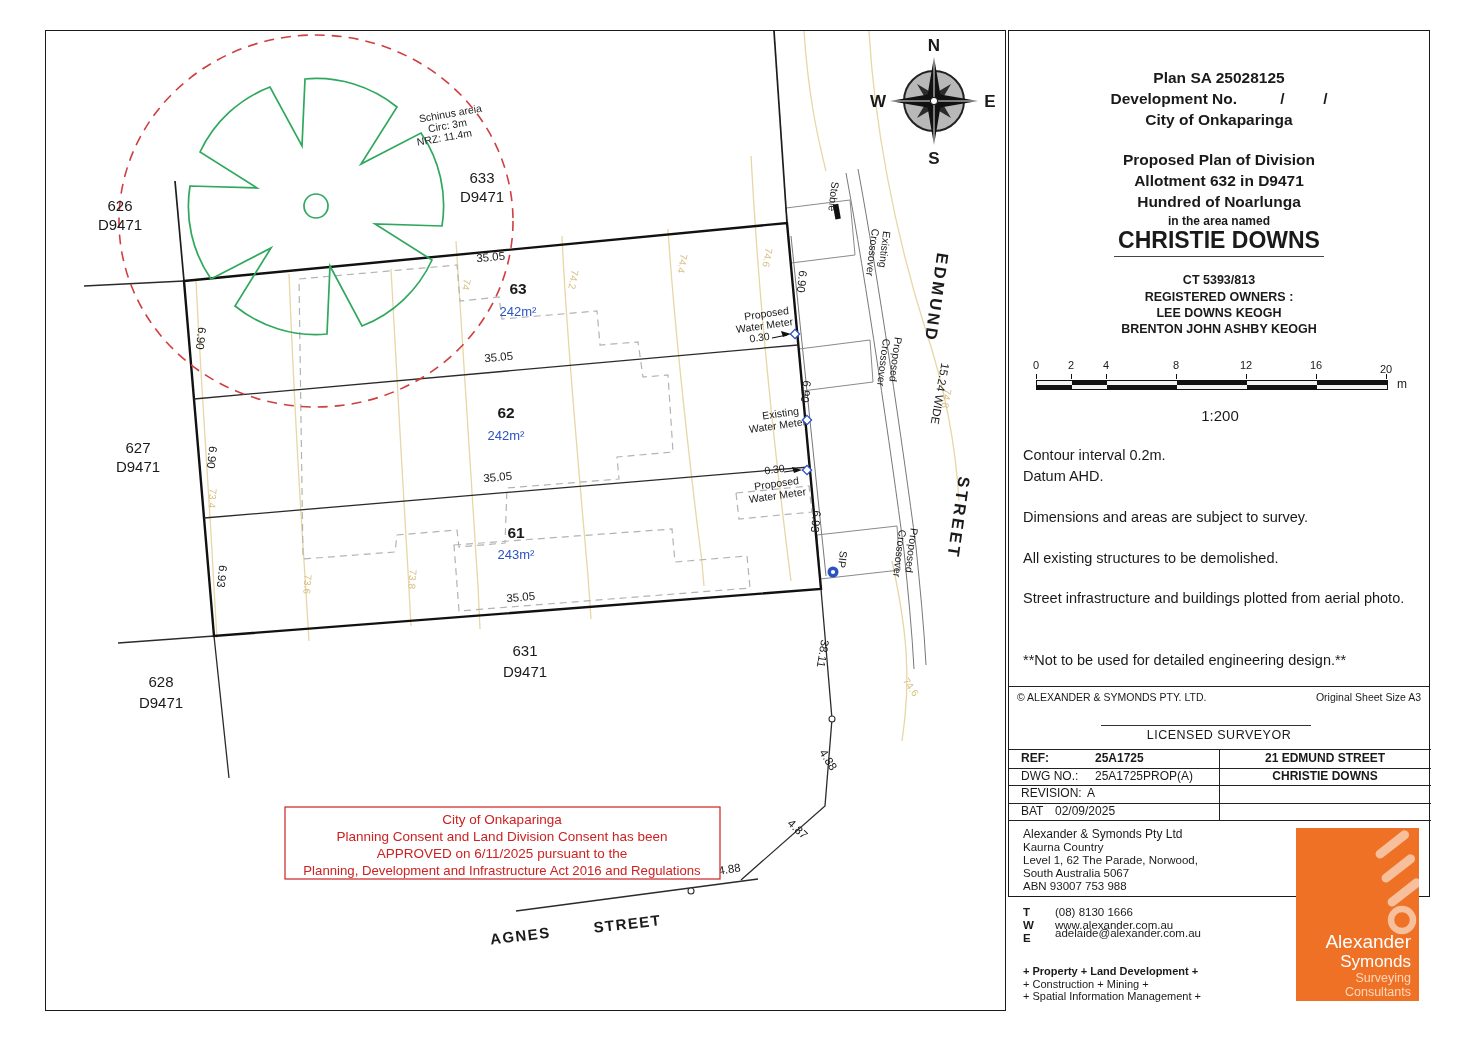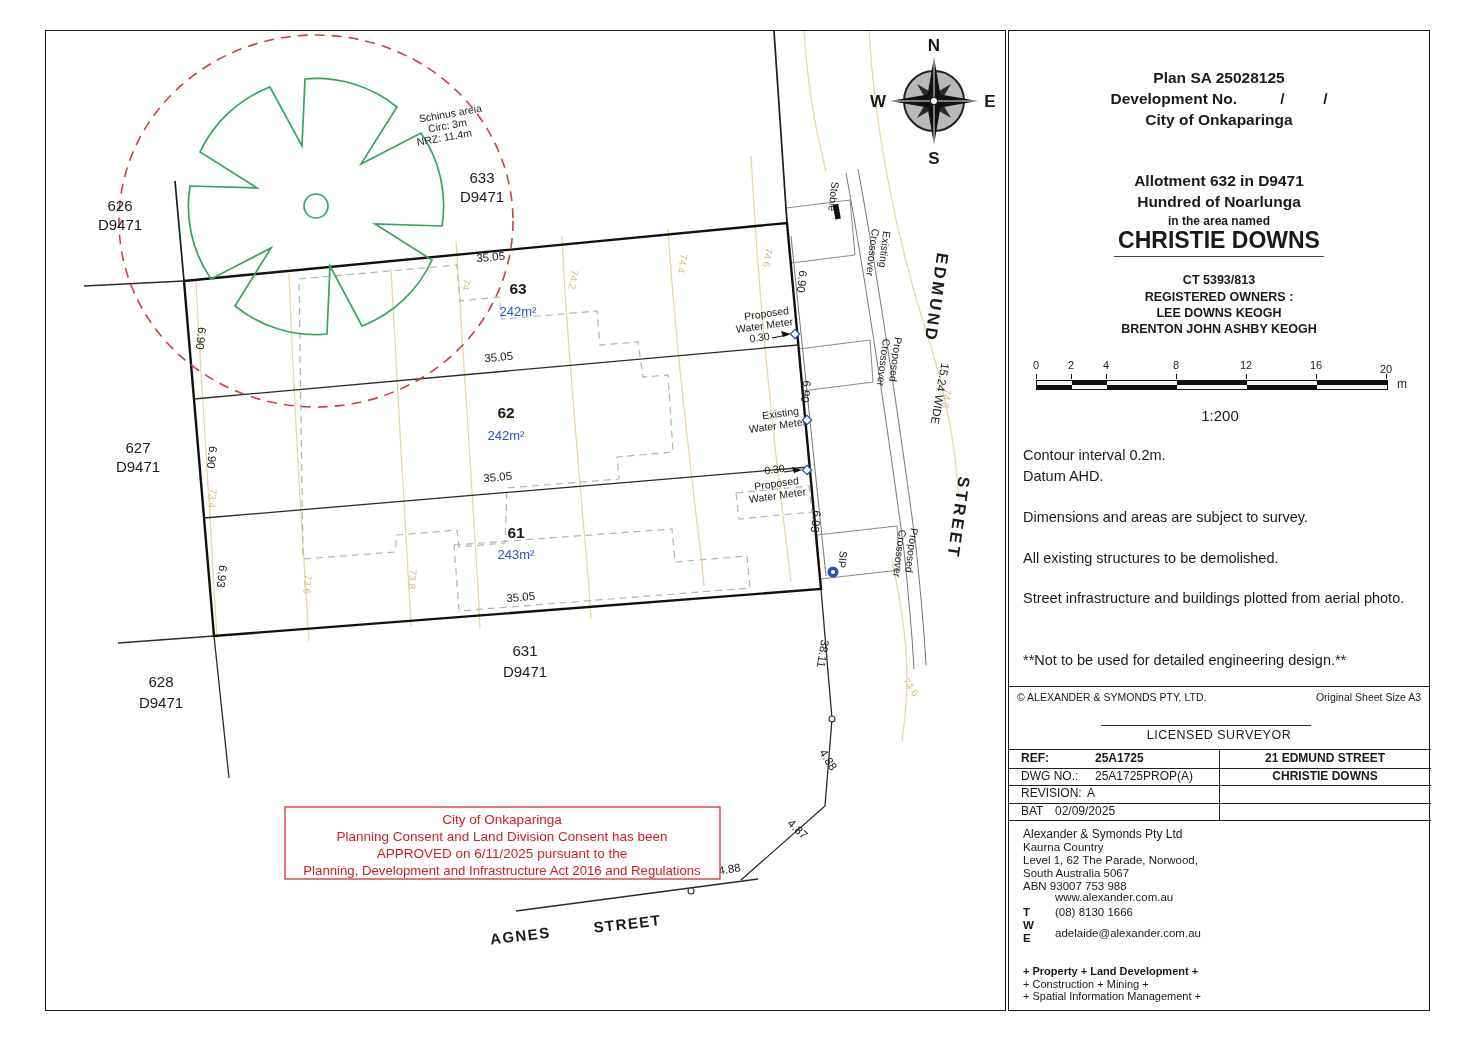--- a/index.html
+++ b/index.html
@@ -22,21 +22,21 @@
   .parcel{font-size:15px;}
   .lotnum{font-size:15.5px;font-weight:bold;}
   .lotarea{font-size:13px;fill:#2a52c4;}
   .dim{font-size:11.5px;}
   .small{font-size:10.5px;}
   .bigstreet{font-size:16.5px;font-weight:bold;letter-spacing:3px;}
   .agnes{font-size:15px;font-weight:bold;letter-spacing:1.5px;}
   .treelbl{font-size:10.5px;fill:#222;}
   .red{fill:#cc2222;}
   
-  #right-panel{left:1008px;top:30px;width:422px;height:981px;border:1.5px solid #1a1a1a;box-sizing:border-box;background:#fff;}
+  #right-panel{left:1008px;top:30px;width:422px;height:867px;border:1.5px solid #1a1a1a;box-sizing:border-box;background:#fff;}
   .ctr{left:0;width:100%;text-align:center;}
   .t-bold{font-weight:bold;}
   .hline{border-top:1.2px solid #222;height:0;}
   .note{left:14px;width:396px;font-size:14.5px;line-height:21px;}
   .tick-lbl{font-size:11px;width:20px;margin-left:-10px;text-align:center;}
   .tickmark{width:1px;height:5px;background:#111;}
   .seg{position:absolute;height:4px;background:#111;}
   .trow{position:absolute;left:0;width:100%;height:17.5px;line-height:17.5px;font-size:12px;}
   .tlabel{position:absolute;left:12px;}
   .tvalue{position:absolute;left:86px;}
@@ -214,20 +214,21 @@
   </g>
 </svg>
 </div>
 
 <div class="abs" id="right-panel">
 
   <div class="abs ctr t-bold" style="top:38px;font-size:15.5px;">Plan SA 25028125</div>
   <div class="abs ctr t-bold" style="top:59px;font-size:15.5px;">Development No.&nbsp;&nbsp;&nbsp;&nbsp;&nbsp;&nbsp;&nbsp;&nbsp;&nbsp;&nbsp;/&nbsp;&nbsp;&nbsp;&nbsp;&nbsp;&nbsp;&nbsp;&nbsp;&nbsp;/</div>
   <div class="abs ctr t-bold" style="top:80px;font-size:15.5px;">City of Onkaparinga</div>
 
+  <div class="abs ctr t-bold" style="top:120px;font-size:15.5px;">Proposed Plan of Division</div>
   <div class="abs ctr t-bold" style="top:141px;font-size:15.5px;">Allotment 632 in D9471</div>
   <div class="abs ctr t-bold" style="top:162px;font-size:15.5px;">Hundred of Noarlunga</div>
   <div class="abs ctr t-bold" style="top:183px;font-size:12px;">in the area named</div>
   <div class="abs ctr" style="top:196px;"><span class="t-bold" style="font-size:23px;border-bottom:1.5px solid #444;padding:0 4px 2px 4px;display:inline-block;">CHRISTIE DOWNS</span></div>
 
   <div class="abs ctr t-bold" style="top:242px;font-size:12.5px;">CT 5393/813</div>
   <div class="abs ctr t-bold" style="top:259px;font-size:12.5px;">REGISTERED OWNERS :</div>
   <div class="abs ctr t-bold" style="top:275px;font-size:12.5px;">LEE DOWNS KEOGH</div>
   <div class="abs ctr t-bold" style="top:291px;font-size:12.5px;">BRENTON JOHN ASHBY KEOGH</div>
 
@@ -296,20 +297,34 @@
   </div>
 
   <div class="abs comp" style="top:796px;font-size:12px;">Alexander &amp; Symonds Pty Ltd</div>
   <div class="abs comp" style="top:810px;">Kaurna Country</div>
   <div class="abs comp" style="top:823px;">Level 1, 62 The Parade, Norwood,</div>
   <div class="abs comp" style="top:836px;">South Australia 5067</div>
   <div class="abs comp" style="top:849px;">ABN 93007 753 988</div>
   <div class="abs tweL" style="top:875px;">T</div>
   <div class="abs tweV" style="top:875px;">(08) 8130 1666</div>
   <div class="abs tweL" style="top:888px;">W</div>
-  <div class="abs tweV" style="top:860px;">www.alexander.com.au</div>
+  <div class="abs tweV" style="top:888px;">www.alexander.com.au</div>
   <div class="abs tweL" style="top:901px;">E</div>
   <div class="abs tweV" style="top:896px;">adelaide@alexander.com.au</div>
   <div class="abs comp" style="top:934px;font-size:11px;font-weight:bold;">+ Property + Land Development +</div>
   <div class="abs comp" style="top:946.5px;font-size:11px;">+ Construction + Mining +</div>
   <div class="abs comp" style="top:959px;font-size:11px;">+ Spatial Information Management +</div>
 
+  <div class="abs" id="logo">
+    <svg width="123" height="173">
+      <g fill="rgba(255,255,255,0.55)">
+        <rect x="76" y="12" width="40" height="9" rx="4.5" transform="rotate(-38 96 16)"></rect>
+        <rect x="82" y="36" width="40" height="9" rx="4.5" transform="rotate(-38 102 40)"></rect>
+        <rect x="88" y="60" width="40" height="9" rx="4.5" transform="rotate(-38 108 64)"></rect>
+      </g>
+      <circle cx="106" cy="92" r="11" fill="none" stroke="rgba(255,255,255,0.55)" stroke-width="6.5"></circle>
+    </svg>
+    <div class="abs logo-t" style="top:103px;font-size:19px;">Alexander</div>
+    <div class="abs logo-t" style="top:124px;font-size:17px;">Symonds</div>
+    <div class="abs logo-t" style="top:143px;font-size:12.5px;color:#ffd8bc;">Surveying</div>
+    <div class="abs logo-t" style="top:157px;font-size:12.5px;color:#ffd8bc;">Consultants</div>
+  </div>
 </div>
 
 </body></html>

